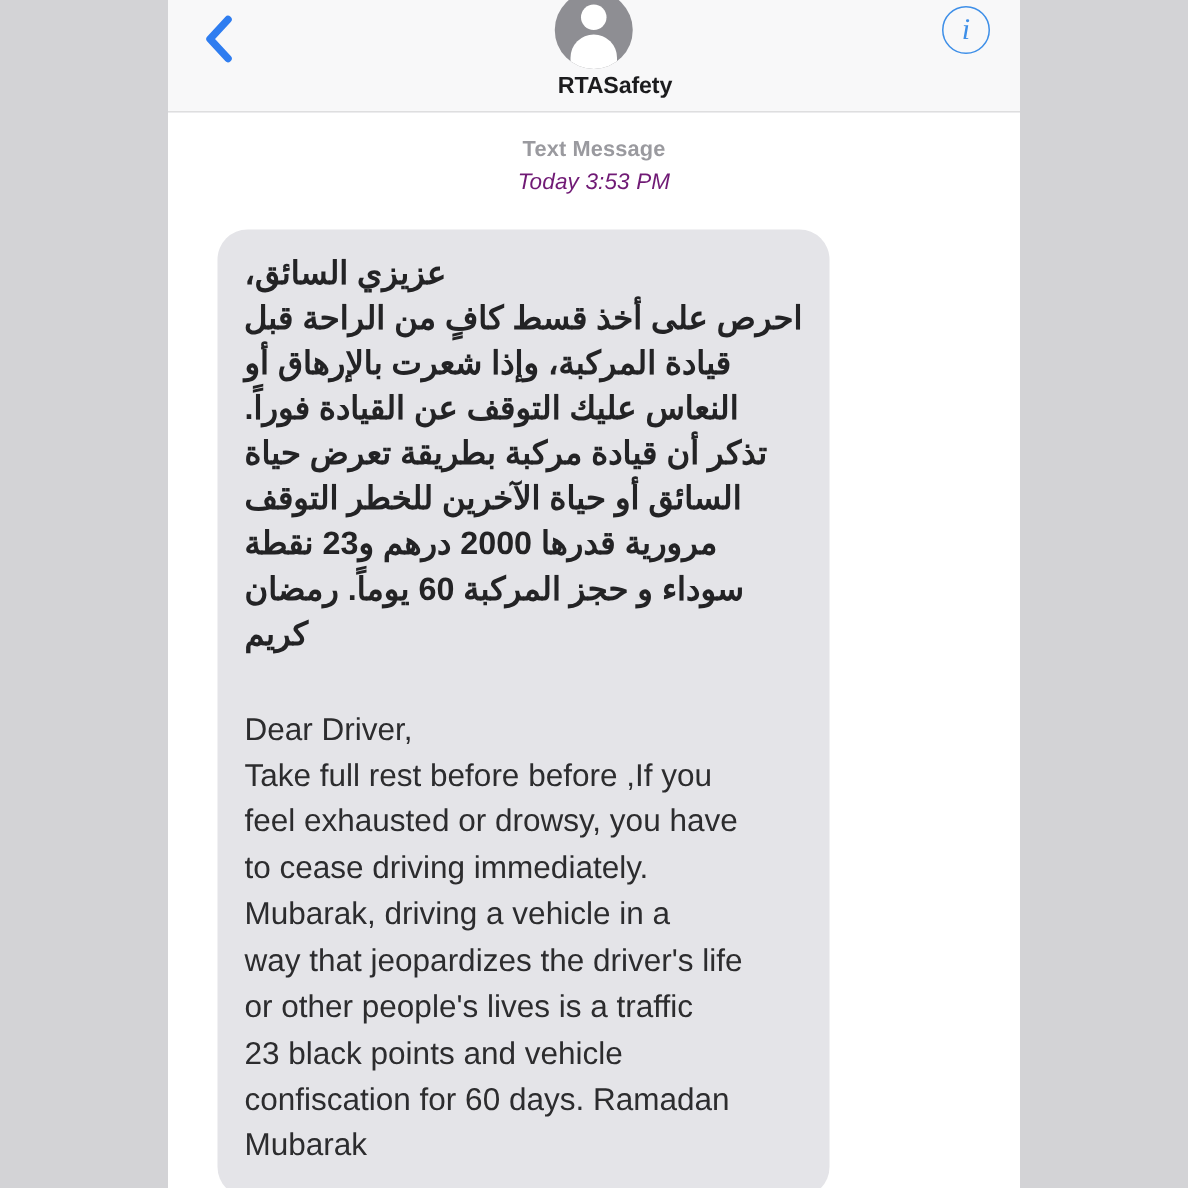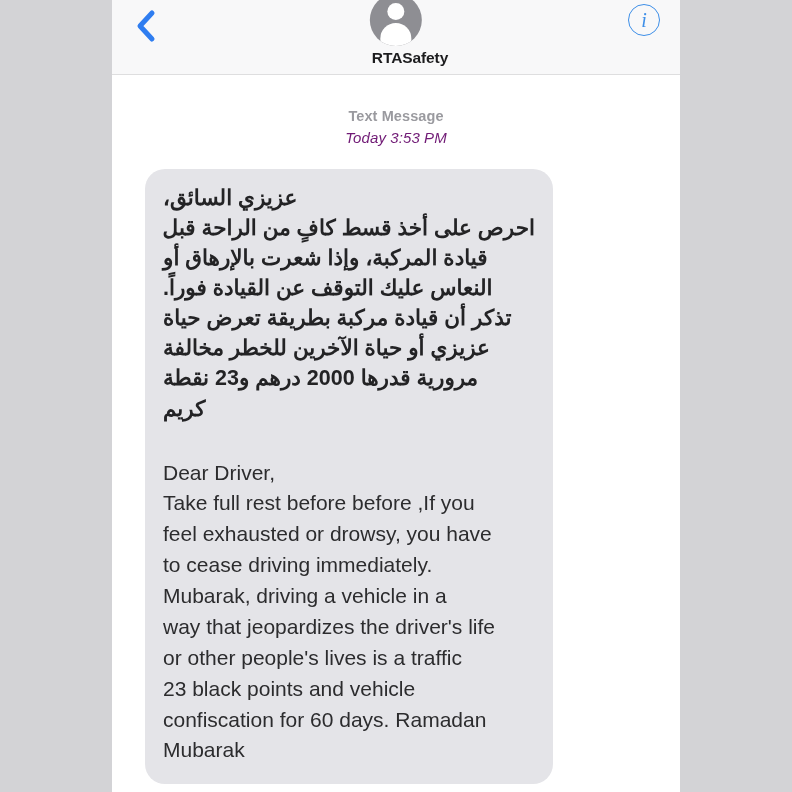--- a/index.html
+++ b/index.html
@@ -131,21 +131,21 @@
   .conversation {
     position: absolute;
     left: 0;
     top: 76px;
     width: 100%;
     bottom: 0;
   }
 
   .timestamp {
     text-align: center;
-    margin-top: 30px;
+    margin-top: 14px;
     line-height: 1.42;
   }
   .timestamp .label {
     font-size: 14.5px;
     font-weight: bold;
     color: #9a9a9f;
     letter-spacing: 0.1px;
   }
   .timestamp .time {
     font-size: 15px;
@@ -228,22 +228,23 @@
 
       <div class="bubble-row">
         <div class="bubble">
 
           <div class="arabic-block">
             <div>عزيزي السائق،</div>
             <div>احرص على أخذ قسط كافٍ من الراحة قبل</div>
             <div>قيادة المركبة، وإذا شعرت بالإرهاق أو</div>
             <div>النعاس عليك التوقف عن القيادة فوراً.</div>
             <div>تذكر أن قيادة مركبة بطريقة تعرض حياة</div>
-            <div>عزيزي أو حياة الآخرين للخطر مخالفة</div>
+            <div>السائق أو حياة الآخرين للخطر التوقف</div>
             <div>مرورية قدرها 2000 درهم و23 نقطة</div>
+            <div>سوداء و حجز المركبة 60 يوماً.   رمضان</div>
             <div>كريم</div>
           </div>
 
           <div class="block-gap"></div>
 
           <div class="english-block">
             <div>Dear Driver,</div>
             <div>Take full rest before before ,If you</div>
             <div>feel exhausted or drowsy, you have</div>
             <div>to cease driving immediately.</div>

